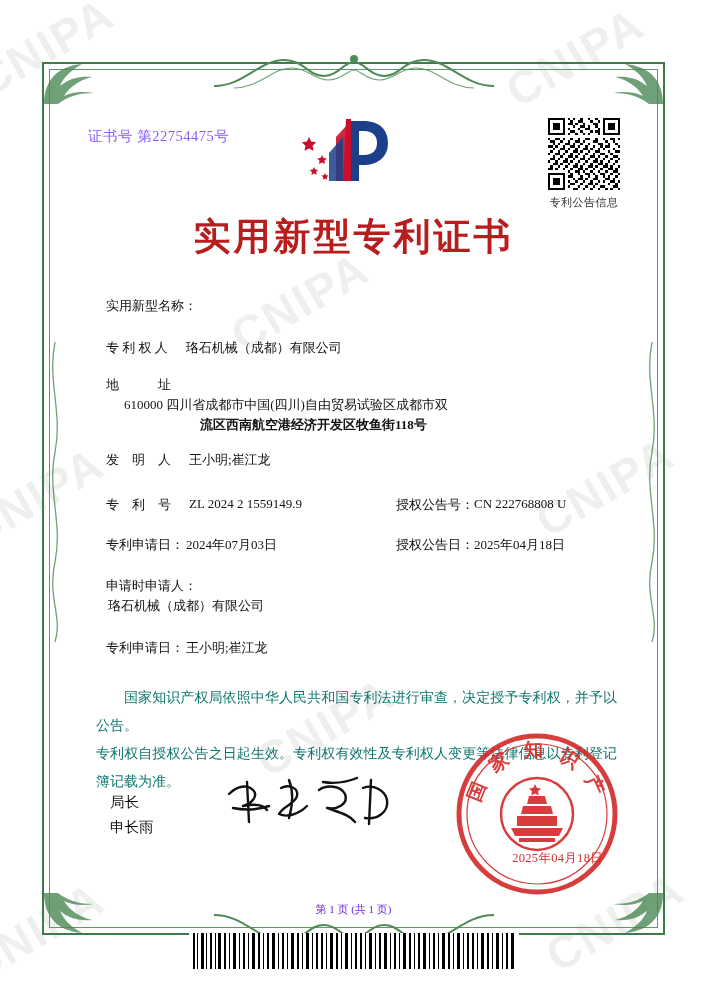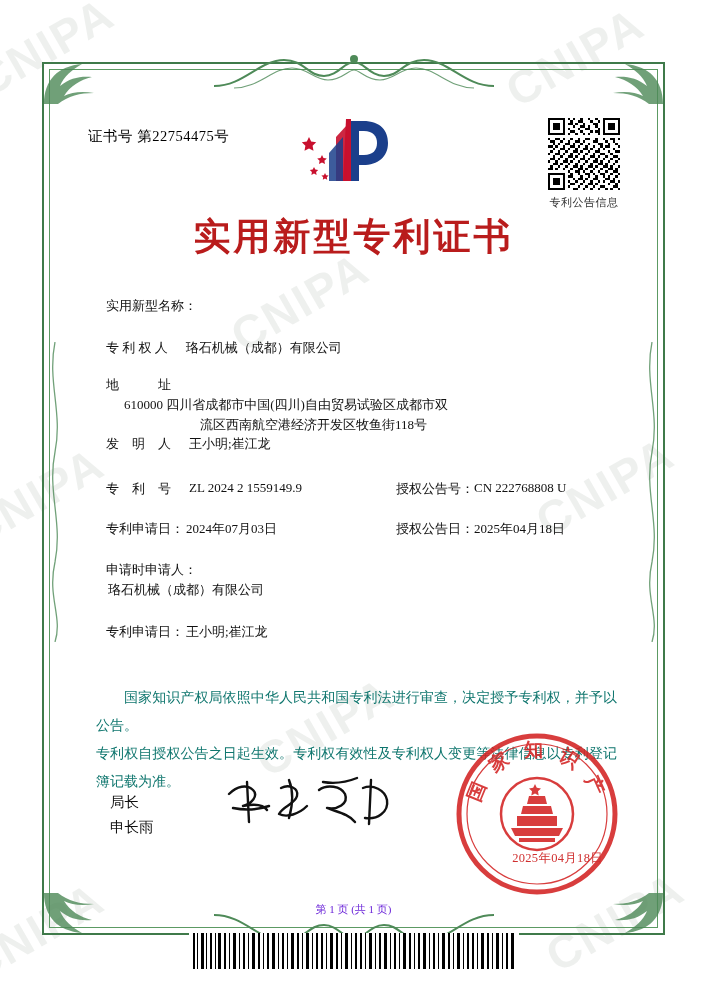--- a/index.html
+++ b/index.html
@@ -93,21 +93,21 @@
     height: 300px;
     color: #4e8a58;
   }
 
   
   .cert-no {
     position: absolute;
     left: 70px;
     top: 115px;
     font-size: 14.5px;
-    color: #000000;
+    color: #8b5cf6;
     letter-spacing: .5px;
   }
   .emblem {
     position: absolute;
     left: 50%;
     transform: translateX(-50%);
     top: 103px;
     width: 130px;
     height: 72px;
   }
@@ -175,20 +175,22 @@
     width: 290px;
     display: flex;
   }
   .two-col .cell-right {
     flex: 1;
     display: flex;
   }
   .addr-second {
     padding-left: 94px;
     margin-top: -12px;
+    margin-bottom: 16px;
+    font-weight: bold;
   }
 
   
   .para {
     position: absolute;
     left: 78px;
     right: 72px;
     top: 672px;
     font-size: 14px;
     line-height: 2.0;

